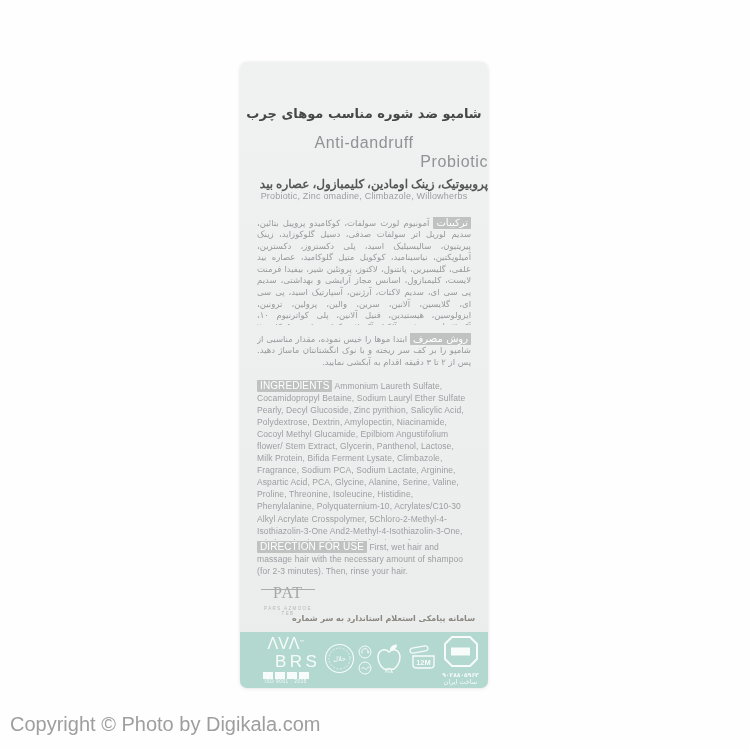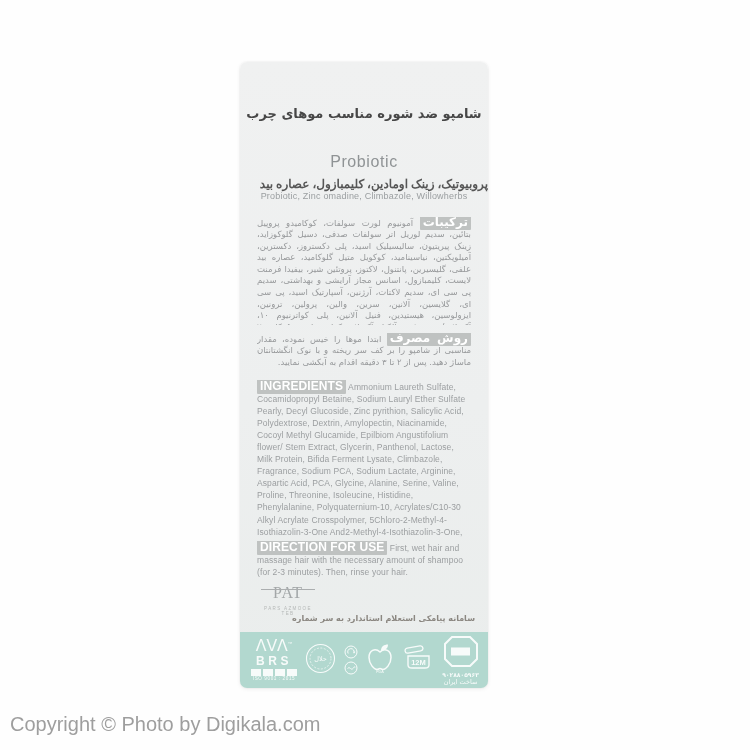--- a/index.html
+++ b/index.html
@@ -11,37 +11,36 @@
   .box{
     position:absolute;left:240px;top:62px;width:248px;height:626px;
     background:linear-gradient(180deg,#f0f1f1 0%,#edefef 55%,#eaedec 100%);
     border-radius:7px;
     box-shadow:0 1px 4px rgba(0,0,0,0.07), 0 0 0 1px rgba(0,0,0,0.02);
   }
   .center{left:0;width:100%;text-align:center;position:absolute;}
   .title-fa{top:44px;font-family:"DejaVu Sans",sans-serif;font-weight:bold;
     font-size:13px;color:#474747;direction:rtl;}
   .title-en{font-size:16px;line-height:19px;color:#8f9395;letter-spacing:.6px;}
-  .t1{top:71px;} .t2{top:90px;}
+  .t1{top:71px;} .t2{top:90px;text-align:right;}
   .subtitle-fa{top:115px;font-family:Liberation Serif, serif;font-weight:bold;
     font-size:12px;color:#565656;direction:rtl;text-align:right;}
   .subtitle-en{top:129px;font-size:9px;color:#9a9ea0;letter-spacing:.2px;}
   .para{
     position:absolute;left:17px;width:214px;font-size:8.5px;color:#9b9ea0;
     overflow:hidden;
   }
   .fa-para{
     direction:rtl;font-family:"DejaVu Sans",sans-serif;
     text-align:justify;line-height:11.6px;color:#97999b;
   }
   .en-para{text-align:left;line-height:12.1px;letter-spacing:.1px;}
   .chip{
     background:#bfc2c1;color:#ffffff;padding:1px 3px;border-radius:1px;
-    font-size:12px;
-    font-weight:bold;
+    font-size:10px;
   }
   .ing-fa{top:146px;height:108px;}
   .use-fa{top:262px;height:42px;}
   .ing-en{top:309px;height:160px;}
   .dir-en{top:470px;height:40px;}
   .pat{position:absolute;left:17px;top:519px;width:62px;text-align:center;}
   .pat-word{
     font-family:"Liberation Serif","DejaVu Serif",serif;font-size:16px;
     line-height:24px;color:#a3a7a8;letter-spacing:1px;position:relative;
   }
@@ -54,40 +53,41 @@
   }
   .teal{
     position:absolute;left:0;top:570px;width:100%;height:56px;
     background:#b2d8cf;border-radius:0 0 7px 7px;
     display:flex;align-items:center;justify-content:space-between;
     padding:0 9px 0 11px;box-sizing:border-box;color:#fff;
   }
   .badge{opacity:.9;flex:0 0 auto;}
   .ava{text-align:center;line-height:1;}
   .ava-tm{font-size:4.5px;vertical-align:super;}
-  .ava-sub{font-weight:bold;font-size:12px;letter-spacing:3.5px;margin-top:1px;}
+  .ava-sub{font-weight:normal;font-size:17px;letter-spacing:3.5px;margin-top:1px;margin-left:24px;}
   .ava-squares{display:flex;gap:2px;justify-content:center;margin:2px 0 1px;}
   .ava-squares i{display:block;width:10px;height:7px;background:#fff;}
   .ava-iso{font-size:4.6px;letter-spacing:.6px;}
   .stack{display:flex;flex-direction:column;gap:2px;align-items:center;}
   .std-col{text-align:center;line-height:1;}
   .std-num{font-family:"DejaVu Sans",sans-serif;font-weight:bold;font-size:6px;margin-top:1px;}
   .std-made{font-family:"DejaVu Sans",sans-serif;font-size:6.5px;direction:rtl;margin-top:1px;}
   .copyright{
     position:absolute;left:10px;top:713px;font-size:20px;color:#9e9e9e;
   }
   svg text{fill:#fff;}
 </style>
 </head>
 <body>
 
 <div class="box">
 
   <div class="center title-fa">شامپو ضد شوره مناسب موهای چرب</div>
 
+  <div class="center title-en t1">Anti-dandruff</div>
   <div class="center title-en t2">Probiotic</div>
 
   <div class="center subtitle-fa">پروبیوتیک، زینک اومادین، کلیمبازول، عصاره بید</div>
   <div class="center subtitle-en">Probiotic, Zinc omadine, Climbazole, Willowherbs</div>
 
   <p class="para fa-para ing-fa"><span class="chip">ترکیبات</span> <span>آمونیوم لورت سولفات، کوکامیدو پروپیل بتائین، سدیم لوریل اتر سولفات صدفی، دسیل گلوکوزاید، زینک پیریتیون، سالیسیلیک اسید، پلی دکستروز، دکسترین، آمیلوپکتین، نیاسینامید، کوکویل متیل گلوکامید، عصاره بید علفی، گلیسیرین، پانتنول، لاکتوز، پروتئین شیر، بیفیدا فرمنت لایست، کلیمبازول، اسانس مجاز آرایشی و بهداشتی، سدیم پی سی ای، سدیم لاکتات، آرژنین، آسپارتیک اسید، پی سی ای، گلایسین، آلانین، سرین، والین، پرولین، ترونین، ایزولوسین، هیستیدین، فنیل آلانین، پلی کواترنیوم ۱۰، آکریلات/سی ۱۰-۳۰ آلکیل آکریلات کراس پلیمر، ۵ کلرو ۲ متیل ۴ ایزوتیازولین ۳- وان و ۲ متیل ۴ ایزوتیازولین ۳- وان، تری اتانول آمین، عصاره آلوئه ورا، دی سدیم ا.د.ت.ا، آب دیونیزه.</span></p>
 
   <p class="para fa-para use-fa"><span class="chip">روش مصرف</span> <span>ابتدا موها را خیس نموده، مقدار مناسبی از شامپو را بر کف سر ریخته و با نوک انگشتانتان ماساژ دهید. پس از ۲ تا ۳ دقیقه اقدام به آبکشی نمایید.</span></p>
 
   <p class="para en-para ing-en"><span class="chip">INGREDIENTS</span> <span>Ammonium Laureth Sulfate, Cocamidopropyl Betaine, Sodium Lauryl Ether Sulfate Pearly, Decyl Glucoside, Zinc pyrithion, Salicylic Acid, Polydextrose, Dextrin, Amylopectin, Niacinamide, Cocoyl Methyl Glucamide, Epilbiom Angustifolium flower/ Stem Extract, Glycerin, Panthenol, Lactose, Milk Protein, Bifida Ferment Lysate, Climbazole, Fragrance, Sodium PCA, Sodium Lactate, Arginine, Aspartic Acid, PCA, Glycine, Alanine, Serine, Valine, Proline, Threonine, Isoleucine, Histidine, Phenylalanine, Polyquaternium-10, Acrylates/C10-30 Alkyl Acrylate Crosspolymer, 5Chloro-2-Methyl-4-Isothiazolin-3-One And2-Methyl-4-Isothiazolin-3-One, Triethanolamine, Aloe barbadensis Leaf Exract, Disodium EDTA, Deionized Water.</span></p>

